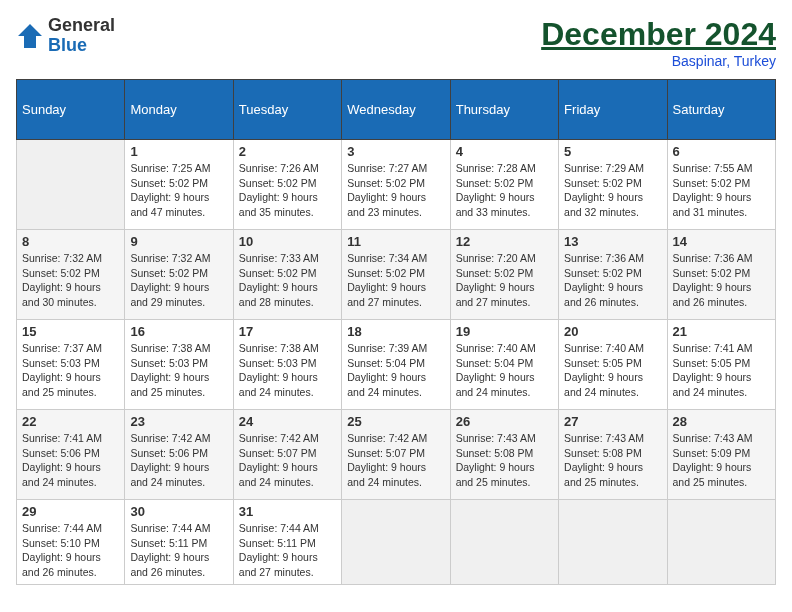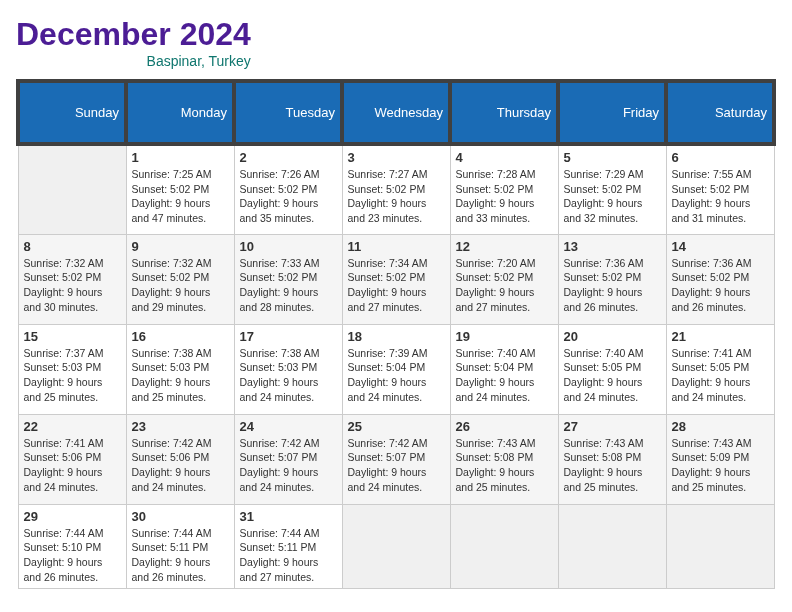--- a/index.html
+++ b/index.html
@@ -39,39 +39,40 @@
       width: 28px;
       height: 28px;
       margin-right: 4px;
     }
     .title-block {
       text-align: right;
     }
     .month-title {
       font-size: 32px;
       font-weight: bold;
-      color: #4c1d95;
+      color: #14532d;
+      text-decoration: underline;
     }
     .location {
       font-size: 14px;
-      color: #0f766e;
+      color: #1d4ed8;
     }
     .calendar {
       width: 100%;
       border-collapse: collapse;
       font-size: 10.5px;
     }
     .calendar th {
       background-color: #1a6bb5;
       color: #fff;
-      text-align: right;
+      text-align: left;
       padding: 22px 5px;
       font-size: 13px;
       font-weight: normal;
-      border: 4px solid #404040;
+      border: 1px solid #404040;
     }
     .calendar td {
       border: 1px solid #ccc;
       vertical-align: top;
       padding: 4px 5px;
       width: calc(100% / 7);
       height: 90px;
     }
     .calendar tr:nth-child(even) td {
       background-color: #f5f5f5;
@@ -94,20 +95,29 @@
       background-color: #f0f0f0 !important;
     }
     .last-row td {
       height: 75px;
     }
   </style>
 </head>
 <body>
 
 <div class="header">
+  <div class="logo">
+    <svg class="logo-icon" viewBox="0 0 28 28">
+      <polygon points="14,2 26,14 20,14 20,26 8,26 8,14 2,14" fill="#1a6bb5"></polygon>
+    </svg>
+    <div class="logo-text">
+      <span class="logo-general">General</span>
+      <span class="logo-blue">Blue</span>
+    </div>
+  </div>
   <div class="title-block">
     <div class="month-title">December 2024</div>
     <div class="location">Baspinar, Turkey</div>
   </div>
 </div>
 
 <table class="calendar">
   <thead>
     <tr>
     <th>Sunday</th>

